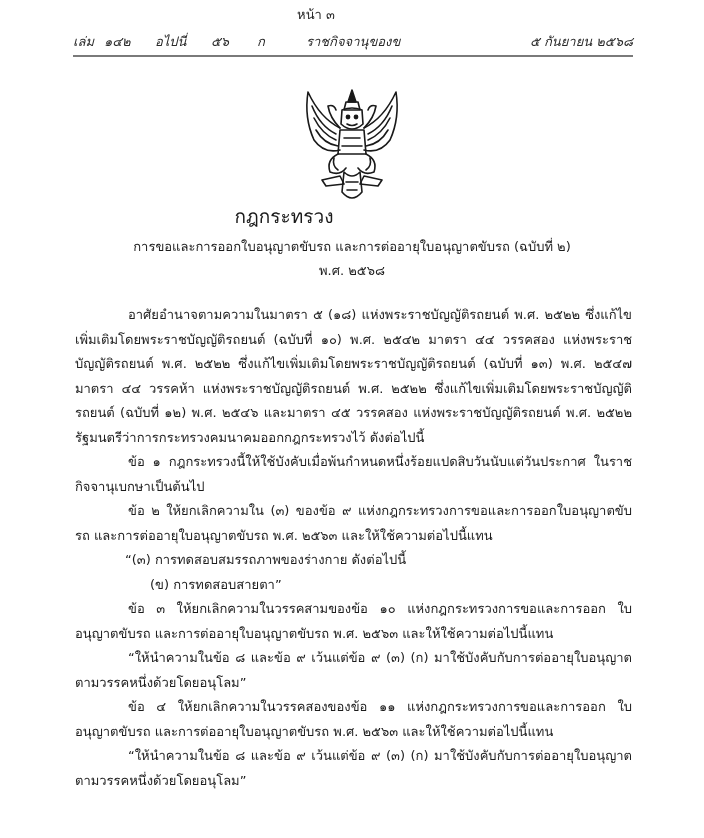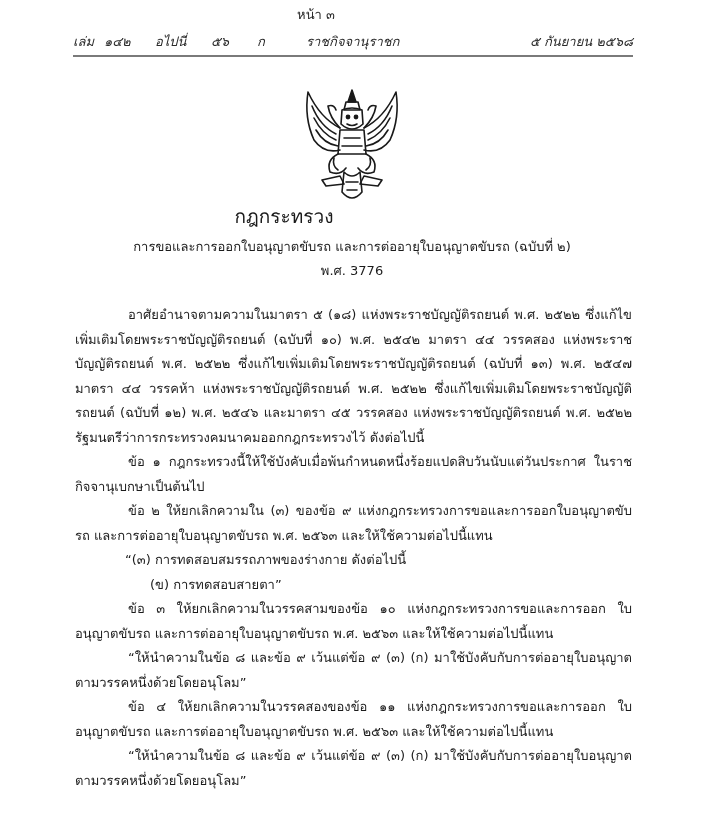--- a/index.html
+++ b/index.html
@@ -54,21 +54,21 @@
 <body>
 
 <div class="page-number">หน้า ๓</div>
 
 <div class="gazette-header">
   <span class="h-vol-label">เล่ม</span>
   <span class="h-vol-num">๑๔๒</span>
   <span class="h-issue-label">อไปนี่</span>
   <span class="h-issue-num">๕๖</span>
   <span class="h-section">ก</span>
-  <span class="h-gazette">ราชกิจจานุราชก</span>
+  <span class="h-gazette">ราชกิจจานุของข</span>
   <span class="h-date">๕ กันยายน ๒๕๖๘</span>
 </div>
 <div class="header-rule"></div>
 
 <svg class="emblem" viewBox="0 0 104 118" xmlns="http://www.w3.org/2000/svg">
   <g fill="none" stroke="#1a1a1a" stroke-width="1.6" stroke-linejoin="round" stroke-linecap="round">
 
     <path d="M52 2 L48 14 L56 14 Z" fill="#1a1a1a"></path>
     <path d="M46 14 L58 14 L60 22 L44 22 Z"></path>
 
@@ -100,21 +100,21 @@
     <path d="M22 92 L40 88 L44 96 L26 98 Z"></path>
     <path d="M82 92 L64 88 L60 96 L78 98 Z"></path>
 
     <path d="M44 84 Q52 92 60 84 L62 104 Q52 116 42 104 Z"></path>
     <path d="M46 94 L58 94 M47 102 L57 102"></path>
   </g>
 </svg>
 
 <div class="title">กฎกระทรวง</div>
 <div class="subtitle">การขอและการออกใบอนุญาตขับรถ และการต่ออายุใบอนุญาตขับรถ (ฉบับที่ ๒)</div>
-<div class="year">พ.ศ. 3776</div>
+<div class="year">พ.ศ. ๒๕๖๘</div>
 
 <div class="body">
   <p class="indent">อาศัยอำนาจตามความในมาตรา ๕ (๑๘) แห่งพระราชบัญญัติรถยนต์ พ.ศ. ๒๕๒๒ ซึ่งแก้ไขเพิ่มเติมโดยพระราชบัญญัติรถยนต์ (ฉบับที่ ๑๐) พ.ศ. ๒๕๔๒ มาตรา ๔๔ วรรคสอง แห่งพระราชบัญญัติรถยนต์ พ.ศ. ๒๕๒๒ ซึ่งแก้ไขเพิ่มเติมโดยพระราชบัญญัติรถยนต์ (ฉบับที่ ๑๓) พ.ศ. ๒๕๔๗ มาตรา ๔๔ วรรคห้า แห่งพระราชบัญญัติรถยนต์ พ.ศ. ๒๕๒๒ ซึ่งแก้ไขเพิ่มเติมโดยพระราชบัญญัติรถยนต์ (ฉบับที่ ๑๒) พ.ศ. ๒๕๔๖ และมาตรา ๔๕ วรรคสอง แห่งพระราชบัญญัติรถยนต์ พ.ศ. ๒๕๒๒ รัฐมนตรีว่าการกระทรวงคมนาคมออกกฎกระทรวงไว้ ดังต่อไปนี้</p>
   <p class="indent">ข้อ ๑ กฎกระทรวงนี้ให้ใช้บังคับเมื่อพ้นกำหนดหนึ่งร้อยแปดสิบวันนับแต่วันประกาศ ในราชกิจจานุเบกษาเป็นต้นไป</p>
   <p class="indent">ข้อ ๒ ให้ยกเลิกความใน (๓) ของข้อ ๙ แห่งกฎกระทรวงการขอและการออกใบอนุญาตขับรถ และการต่ออายุใบอนุญาตขับรถ พ.ศ. ๒๕๖๓ และให้ใช้ความต่อไปนี้แทน</p>
   <p class="sub1">“(๓) การทดสอบสมรรถภาพของร่างกาย ดังต่อไปนี้</p>
   <p class="sub2">(ข) การทดสอบสายตา”</p>
   <p class="indent">ข้อ ๓ ให้ยกเลิกความในวรรคสามของข้อ ๑๐ แห่งกฎกระทรวงการขอและการออก ใบอนุญาตขับรถ และการต่ออายุใบอนุญาตขับรถ พ.ศ. ๒๕๖๓ และให้ใช้ความต่อไปนี้แทน</p>
   <p class="indent">“ให้นำความในข้อ ๘ และข้อ ๙ เว้นแต่ข้อ ๙ (๓) (ก) มาใช้บังคับกับการต่ออายุใบอนุญาต ตามวรรคหนึ่งด้วยโดยอนุโลม”</p>
   <p class="indent">ข้อ ๔ ให้ยกเลิกความในวรรคสองของข้อ ๑๑ แห่งกฎกระทรวงการขอและการออก ใบอนุญาตขับรถ และการต่ออายุใบอนุญาตขับรถ พ.ศ. ๒๕๖๓ และให้ใช้ความต่อไปนี้แทน</p>

